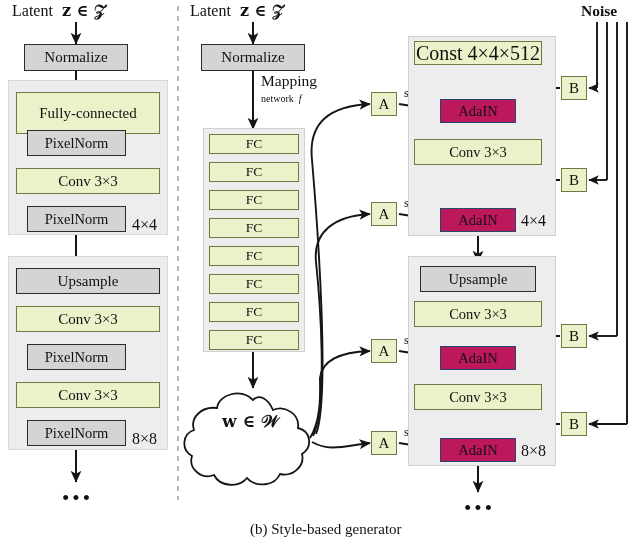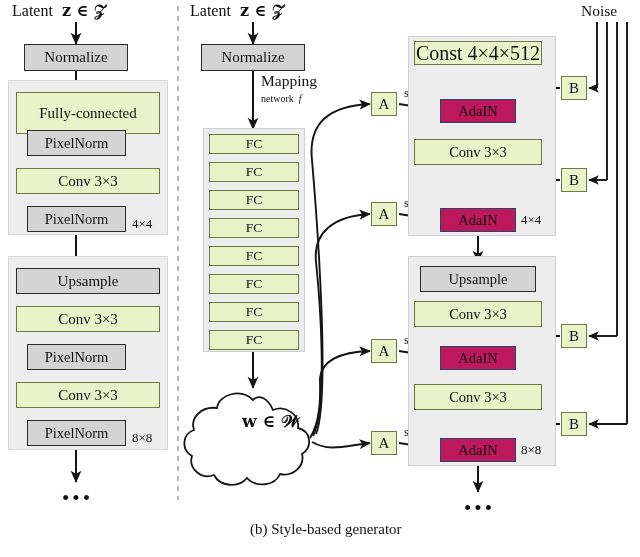--- a/index.html
+++ b/index.html
@@ -10,21 +10,21 @@
   .box{position:absolute;box-sizing:border-box;display:flex;align-items:center;
        justify-content:center;border:1.6px solid #1a1a1a;white-space:nowrap;
        font-family:"Liberation Serif",serif;line-height:1;}
   .green{background:#e9f2c9;border-color:#6f7a42;}
   .grey{background:#d4d4d4;border-color:#2b2b2b;}
   .blue{background:#be185d;border-color:#24476b;}
   .stage-bg{position:absolute;background:#ededed;border:1px solid #d8d8d8;box-sizing:border-box;}
   .netpanel{position:absolute;background:#ededed;border:1px solid #d0d0d0;box-sizing:border-box;}
 
   .lbl{position:absolute;white-space:nowrap;line-height:1;}
-  .res{position:absolute;font-size:13px;white-space:nowrap;}
+  .res{position:absolute;font-size:16px;white-space:nowrap;}
   .style-lbl{position:absolute;font-size:12.5px;white-space:nowrap;}
   .dots{position:absolute;font-size:21px;letter-spacing:3px;line-height:1;}
   .caption{position:absolute;font-size:15px;white-space:nowrap;}
   .ital{font-style:italic;}
   svg.ovl{position:absolute;left:0;top:0;width:640px;height:557px;overflow:visible;}
   .mathz{font-family:"DejaVu Serif",serif;}
 </style>
 </head>
 <body>
 
@@ -202,21 +202,21 @@
   <div class="netpanel" style="left:203px;top:128px;width:102px;height:224px;"></div>
   <div class="box green" style="left:209px;top:134px;width:90px;height:20px;font-size:13.5px;">FC</div>
   <div class="box green" style="left:209px;top:162px;width:90px;height:20px;font-size:13.5px;">FC</div>
   <div class="box green" style="left:209px;top:190px;width:90px;height:20px;font-size:13.5px;">FC</div>
   <div class="box green" style="left:209px;top:218px;width:90px;height:20px;font-size:13.5px;">FC</div>
   <div class="box green" style="left:209px;top:246px;width:90px;height:20px;font-size:13.5px;">FC</div>
   <div class="box green" style="left:209px;top:274px;width:90px;height:20px;font-size:13.5px;">FC</div>
   <div class="box green" style="left:209px;top:302px;width:90px;height:20px;font-size:13.5px;">FC</div>
   <div class="box green" style="left:209px;top:330px;width:90px;height:20px;font-size:13.5px;">FC</div>
 
-  <div class="lbl mathz" style="left:222px;top:413px;font-size:17px;font-weight:bold;margin-left:20px;">w ∈ 𝒲</div>
+  <div class="lbl mathz" style="left:222px;top:413px;font-size:17px;font-weight:bold;">w ∈ 𝒲</div>
 
   <div class="box green" style="left:371px;top:92px;width:26px;height:24px;font-size:15px;">A</div>
   <div class="box green" style="left:371px;top:202px;width:26px;height:24px;font-size:15px;">A</div>
   <div class="box green" style="left:371px;top:339px;width:26px;height:24px;font-size:15px;">A</div>
   <div class="box green" style="left:371px;top:431px;width:26px;height:24px;font-size:15px;">A</div>
 
   <div class="style-lbl" style="left:404px;top:86px;">style</div>
   <div class="style-lbl" style="left:404px;top:196px;">style</div>
   <div class="style-lbl" style="left:404px;top:333px;">style</div>
   <div class="style-lbl" style="left:404px;top:425px;">style</div>
@@ -230,21 +230,21 @@
   <div class="res" style="left:521px;top:212px;">4×4</div>
 
   <div class="netpanel" style="left:408px;top:256px;width:148px;height:210px;"></div>
   <div class="box grey" style="left:420px;top:266px;width:116px;height:26px;font-size:14.5px;">Upsample</div>
   <div class="box green" style="left:414px;top:301px;width:128px;height:26px;font-size:14.5px;">Conv 3×3</div>
   <div class="box blue" style="left:440px;top:346px;width:76px;height:24px;font-size:14.5px;">AdaIN</div>
   <div class="box green" style="left:414px;top:384px;width:128px;height:26px;font-size:14.5px;">Conv 3×3</div>
   <div class="box blue" style="left:440px;top:438px;width:76px;height:24px;font-size:14.5px;">AdaIN</div>
   <div class="res" style="left:521px;top:442px;">8×8</div>
 
-  <div class="lbl" style="left:581px;top:3px;font-size:15.5px;">Noise</div>
+  <div class="lbl" style="left:581px;top:3px;font-size:15.5px;font-weight:bold;">Noise</div>
   <div class="box green" style="left:561px;top:76px;width:26px;height:24px;font-size:15px;">B</div>
   <div class="box green" style="left:561px;top:168px;width:26px;height:24px;font-size:15px;">B</div>
   <div class="box green" style="left:561px;top:324px;width:26px;height:24px;font-size:15px;">B</div>
   <div class="box green" style="left:561px;top:412px;width:26px;height:24px;font-size:15px;">B</div>
 
   <div class="dots" style="left:464px;top:498px;">•••</div>
   <div class="caption" style="left:250px;top:521px;">(b) Style-based generator</div>
 
 </div>
 

